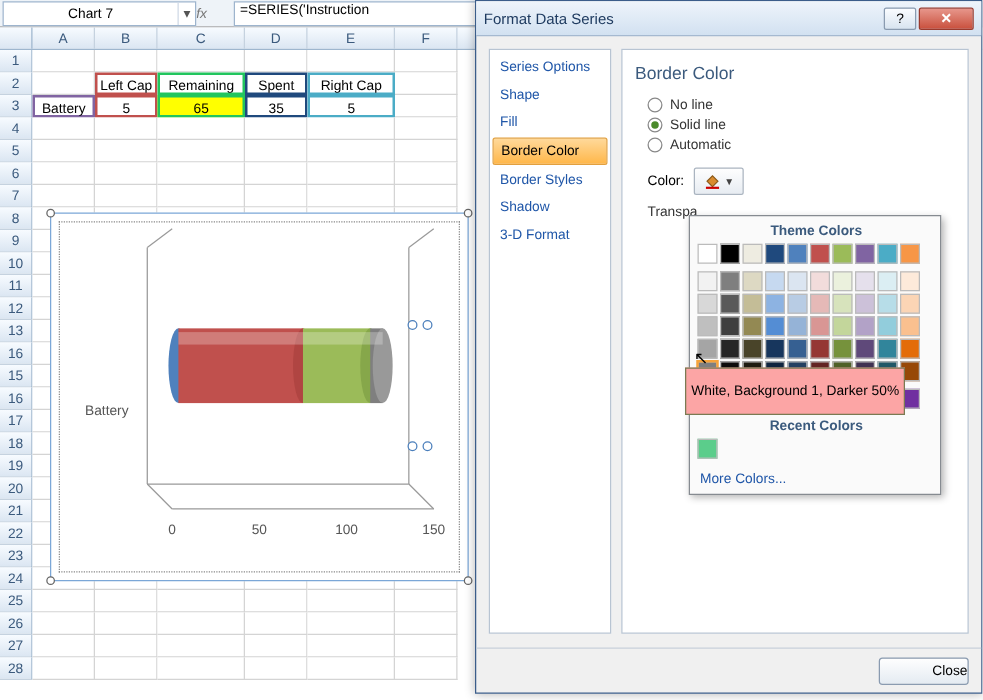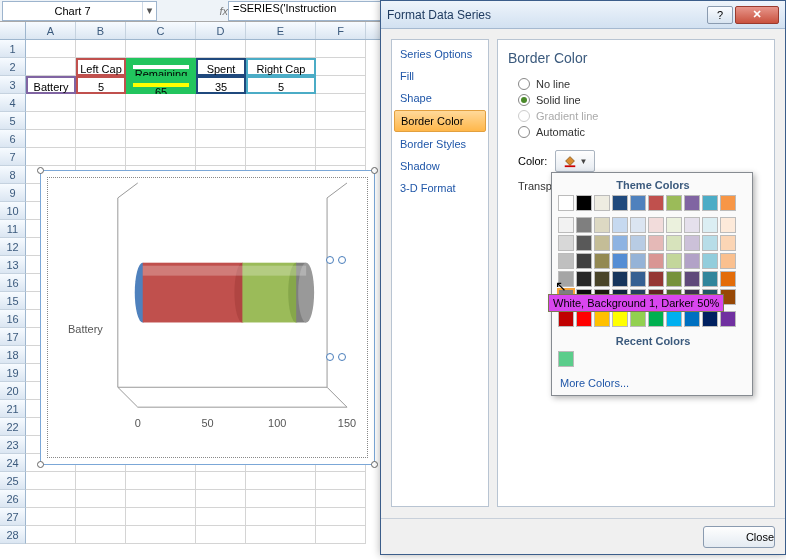--- a/index.html
+++ b/index.html
@@ -3,40 +3,40 @@
 <meta charset="utf-8">
 <style>
 * { box-sizing: border-box; margin: 0; padding: 0; }
 body { font-family: "Segoe UI", Tahoma, sans-serif; font-size: 11px; background: #fff; width: 786px; height: 560px; overflow: hidden; position: relative; }
 
 
 .formula-bar { display: flex; align-items: center; height: 22px; border-bottom: 1px solid #a9a9a9; background: #eef3f8; }
 .name-box { width: 155px; height: 20px; background: #fff; border: 1px solid #9db4cd; display: flex; align-items: center; justify-content: space-between; margin-left: 2px; position: relative; }
 .name-box-text { flex: 1; text-align: center; color: #000; }
 .name-box-dd { width: 14px; height: 100%; display: flex; align-items: center; justify-content: center; color: #555; border-left: 1px solid #cfd9e6; }
-.fx-label { width: 30px; text-align: right; font-style: italic; color: #777; margin-left: 41px; }
+.fx-label { width: 30px; text-align: left; font-style: italic; color: #777; }
 .formula-input { flex: 1; height: 20px; background: #fff; border: 1px solid #9db4cd; padding: 0 4px; color: #000; overflow: hidden; white-space: nowrap; }
 
 
 .sheet { position: relative; }
 .col-headers { display: flex; height: 18px; background: linear-gradient(#f7fbff,#dbe6f2); border-bottom: 1px solid #9eb6ce; }
 .corner { width: 26px; border-right: 1px solid #9eb6ce; }
 .col-h { width: 50px; border-right: 1px solid #c5d2df; text-align: center; color: #3b5a7d; line-height: 18px; }
 .col-h.wide { width: 70px; }
 .rows { }
 .row { display: flex; height: 18px; }
 .row-h { width: 26px; background: linear-gradient(#f7fbff,#dbe6f2); border-right: 1px solid #9eb6ce; border-bottom: 1px solid #c5d2df; text-align: center; color: #3b5a7d; line-height: 18px; }
 .cell { width: 50px; border-right: 1px solid #d4d4d4; border-bottom: 1px solid #d4d4d4; text-align: center; line-height: 18px; background: #fff; position: relative; }
 .cell.wide { width: 70px; }
 .cell.yellow { background: #ffff00; }
 .cell.bd-left-purple { border-left: 2px solid #8064a2; }
 .cell.bd-right-purple { border-right: 2px solid #8064a2; }
 .cell.bd-purple-h { border-top: 2px solid #8064a2; border-bottom: 2px solid #8064a2; }
 .cell.bd-red { border: 2px solid #c0504d; }
-.cell.bd-green { border: 7px solid #22c55e; }
+.cell.bd-green { border: 2px solid #22c55e; }
 .cell.bd-blue { border: 2px solid #1f497d; }
 .cell.bd-teal { border: 2px solid #4bacc6; }
 
 
 .instruction { position: absolute; left: 126px; top: 40px; width: 70px; text-align: center; line-height: 14px; color: #000; pointer-events: none; }
 
 
 .chart-container { position: absolute; left: 40px; top: 170px; width: 335px; height: 295px; border: 1px solid #7ba7d7; background: #fff; padding: 6px; }
 .chart-inner { width: 100%; height: 100%; border: 1px dotted #888; position: relative; }
 .chart-handle { position: absolute; width: 7px; height: 7px; background: #fff; border: 1px solid #666; border-radius: 50%; }
@@ -67,21 +67,21 @@
 
 .transparency-row { display: flex; align-items: center; gap: 6px; margin: 8px 0 0 10px; color: #333; }
 
 
 .color-popup { position: absolute; left: 551px; top: 172px; width: 202px; background: #fafafa; border: 1px solid #868b91; box-shadow: 2px 2px 6px rgba(0,0,0,0.3); z-index: 50; padding: 4px 6px 6px 6px; }
 .popup-header { color: #3b5a7d; font-weight: bold; font-size: 11px; padding: 2px 0 4px 2px; text-align: center; }
 .swatch-grid { display: flex; flex-wrap: wrap; gap: 2px; margin-bottom: 6px; }
 .swatch { width: 16px; height: 16px; border: 1px solid #bbb; cursor: pointer; }
 .swatch.hover-sel { outline: 2px solid #f6a33a; outline-offset: -1px; }
 .cursor-arrow { position: absolute; left: 555px; top: 278px; z-index: 60; font-size: 14px; color:#000; pointer-events:none; }
-.tooltip { position: absolute; left: 548px; top: 294px; background: #d946ef; border: 1px solid #7a7a52; padding: 2px 4px; font-size: 11px; z-index: 60; white-space: nowrap; }
+.tooltip { position: absolute; left: 548px; top: 294px; background: #fca5a5; border: 1px solid #7a7a52; padding: 12px 4px; font-size: 11px; z-index: 60; white-space: nowrap; }
 
 .dialog-footer { position: absolute; bottom: 0; left: 0; right: 0; height: 36px; border-top: 1px solid #c8d0da; display:flex; justify-content:flex-end; align-items:center; padding: 0 10px; }
 .close-btn { width: 72px; height: 22px; border: 1px solid #8a9bb0; background: linear-gradient(#fefefe,#e4ebf2); border-radius: 3px; text-align:right; line-height:20px; }
 
 .axis-label { position:absolute; font-size:11px; color:#555; }
 </style>
 </head>
 <body>
 
 <div class="formula-bar">
@@ -413,40 +413,36 @@
     <div class="win-btn">
         <span>?</span>
       </div>
     <div class="win-btn close">
         <span>✕</span>
       </div>
   </div>
   <div class="dialog-body">
     <div class="side-nav">
       <div class="side-item">Series Options</div>
+      <div class="side-item">Shape</div>
       <div class="side-item">Fill</div>
-      <div class="side-item">Shape</div>
       <div class="side-item active">Border Color</div>
       <div class="side-item">Border Styles</div>
       <div class="side-item">Shadow</div>
       <div class="side-item">3-D Format</div>
     </div>
     <div class="panel">
       <div class="panel-title">Border Color</div>
       <div class="radio-row">
           <span class="radio-dot"></span>
           <span>No line</span>
         </div>
       <div class="radio-row">
           <span class="radio-dot checked"></span>
           <span>Solid line</span>
-        </div>
-      <div class="radio-row disabled">
-          <span class="radio-dot" style="border-color:#ccc"></span>
-          <span>Gradient line</span>
         </div>
       <div class="radio-row">
           <span class="radio-dot"></span>
           <span>Automatic</span>
         </div>
       <div class="color-row">
         <span>Color:</span>
         <div class="color-btn">
           <svg class="paint-icon" viewBox="0 0 16 16">
               <path d="M3 8l5-5 5 5-5 5z" fill="#d98b2f" stroke="#8a5a1a"></path>

